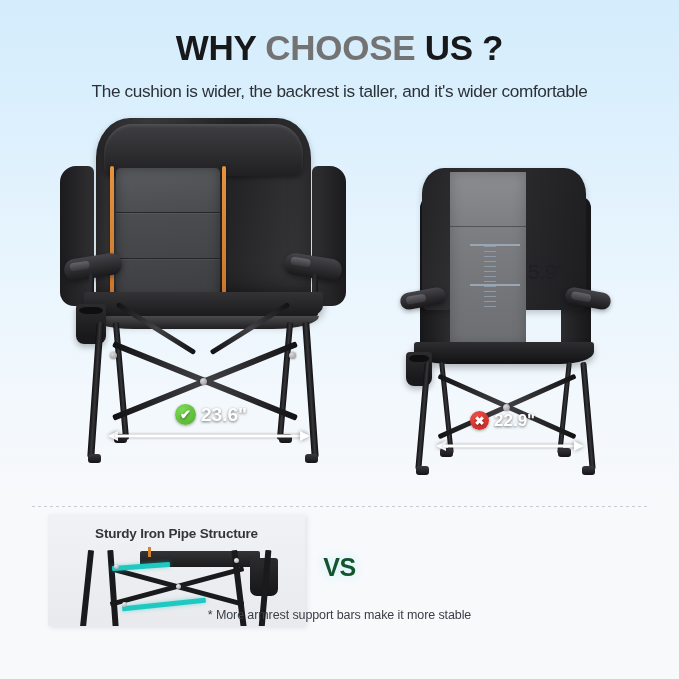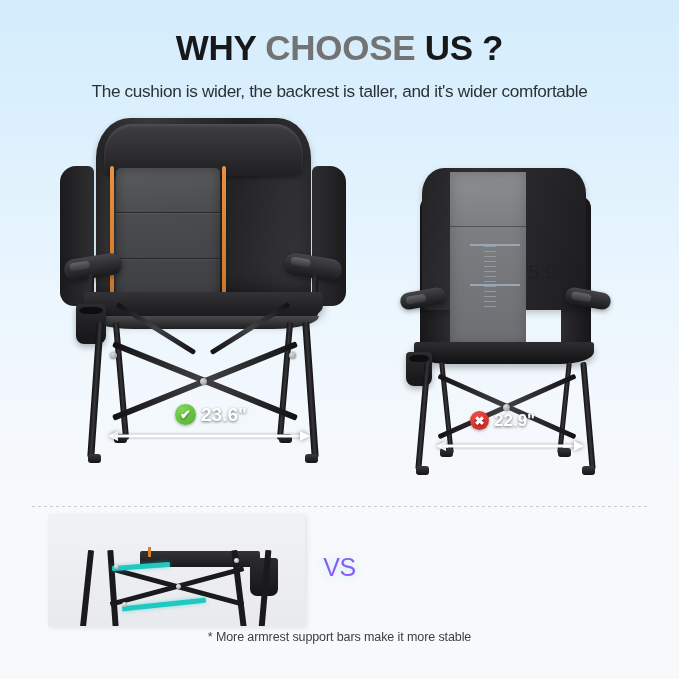--- a/index.html
+++ b/index.html
@@ -217,21 +217,21 @@
     overflow: hidden;
   }
   #panel-left  { left: 48px;  width: 257px; }
   #panel-right { left: 374px; width: 257px; }
   .panel-title {
     position: absolute; left: 0; right: 0; top: 12px; text-align: center;
     font-size: 13.5px; font-weight: 600; color: #31363d; letter-spacing: -0.2px;
   }
   .vs-label {
     position: absolute; left: 305px; top: 553px; width: 69px; text-align: center;
-    font-size: 25px; font-weight: 400; color: #8b5cf6; letter-spacing: -0.5px;
+    font-size: 25px; font-weight: 700; color: #14532d; letter-spacing: -0.5px;
     text-shadow: 0 0 10px rgba(190,240,252,.95); z-index: 5;
   }
 
   
   .mini-bar { position: absolute; background: #1a1a1c; border-radius: 1px; }
   .mini-teal { position: absolute; background: #1fc8c0; border-radius: 1px; box-shadow: 0 0 4px rgba(31,200,192,.5); }
   .mini-joint {
     position: absolute; width: 5px; height: 5px; border-radius: 50%;
     background: radial-gradient(circle at 35% 30%, #f0f0f0, #9a9a9e);
   }
@@ -262,21 +262,21 @@
   }
   .brown-bar { position: absolute; background: #5a4a3c; border-radius: 1px; }
   .dark-bar  { position: absolute; background: #23211f; border-radius: 1px; }
   #beige-cup {
     position: absolute; left: 142px; top: 74px; width: 30px; height: 38px;
     background: linear-gradient(180deg,#3c3b39 0%,#2a2927 45%,#b7a378 100%);
     border-radius: 3px 3px 6px 6px;
   }
 
   .footnote {
-    position: absolute; left: 0; right: 0; top: 630px; text-align: center;
+    position: absolute; left: 0; right: 0; top: 608px; text-align: center;
     font-size: 12.5px; color: #3a4047; letter-spacing: -0.1px;
   }
 </style>
 </head>
 <body>
 
 <div class="header">
   <div class="title">
     <span>WHY </span><span class="accent">CHOOSE</span><span> US ?</span>
   </div>
@@ -379,20 +379,21 @@
     <div class="rule-bot"></div>
   </div>
   <div id="label-height">5.9"</div>
 </div>
 
 <div class="divider"></div>
 
 <div class="panels">
 
   <div class="panel" id="panel-left">
+    <div class="panel-title">Sturdy Iron Pipe Structure</div>
     <div id="mini-seat"></div>
     <div id="mini-stripe"></div>
     <div id="mini-cup"></div>
     <div class="mini-bar" style="left:36px;  top:36px; width:6px; height:78px; transform:rotate(6deg);"></div>
     <div class="mini-bar" style="left:62px;  top:36px; width:6px; height:78px; transform:rotate(-4deg);"></div>
     <div class="mini-bar" style="left:188px; top:36px; width:6px; height:78px; transform:rotate(-7deg);"></div>
     <div class="mini-bar" style="left:214px; top:36px; width:6px; height:78px; transform:rotate(5deg);"></div>
     <div class="mini-bar" style="left:60px;  top:70px; width:138px; height:5px; transform:rotate(-15deg);"></div>
     <div class="mini-bar" style="left:60px;  top:70px; width:138px; height:5px; transform:rotate(15deg);"></div>
     <div class="mini-teal" style="left:64px;  top:50px; width:58px; height:5px; transform:rotate(-4deg);"></div>

